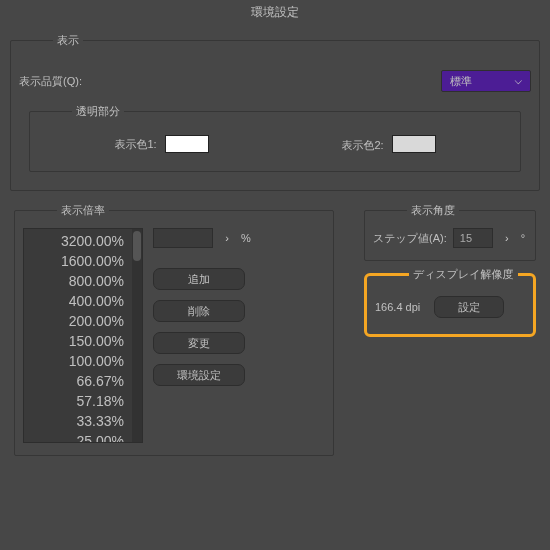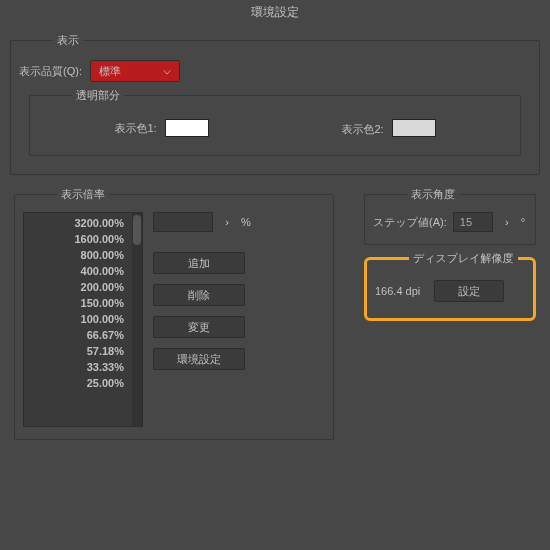--- a/index.html
+++ b/index.html
@@ -24,29 +24,29 @@
     padding: 10px 8px 12px;
     position: relative;
   }
   legend {
     padding: 0 4px;
     margin-left: 34px;
   }
   .row {
     display: flex;
     align-items: center;
-    justify-content: flex-start;
+    justify-content: space-between;
     gap: 8px;
-    margin: 2px 0;
+    margin: 12px 0;
   }
   .select {
     display: inline-flex;
     align-items: center;
     justify-content: space-between;
-    background: #b91c1c;
+    background: #4c1d95;
     border: 1px solid #2f2f2f;
     width: 90px;
     height: 22px;
     padding: 0 8px;
     border-radius: 2px;
   }
   .chev { font-size: 10px; color: #ccc; }
   .swatch {
     width: 44px; height: 18px;
     border: 1px solid #222;
@@ -72,22 +72,21 @@
     overflow: hidden;
     display: flex;
   }
   .list {
     flex: 1;
     padding: 2px 0;
   }
   .list div {
     padding: 2px 8px;
     text-align: right;
-    font-size: 11px;
-    font-weight: bold;
+    font-size: 14px;
   }
   .scrollbar {
     width: 10px;
     background: #323232;
     position: relative;
   }
   .thumb {
     position: absolute;
     top: 2px; left: 1px;
     width: 8px; height: 30px;
@@ -104,21 +103,21 @@
     display: inline-flex;
     align-items: center;
     padding: 0 6px;
     color: #aaa;
   }
   .btn {
     background: #3b3b3b;
     border: 1px solid #2d2d2d;
     width: 92px;
     height: 22px;
-    border-radius: 2px;
+    border-radius: 7px;
     display: inline-flex;
     align-items: center;
     justify-content: center;
   }
   .arrow {
     width: 16px; text-align: center; color: #ccc;
   }
   .input-row {
     display: flex; align-items: center; gap: 6px;
     margin-bottom: 10px;

